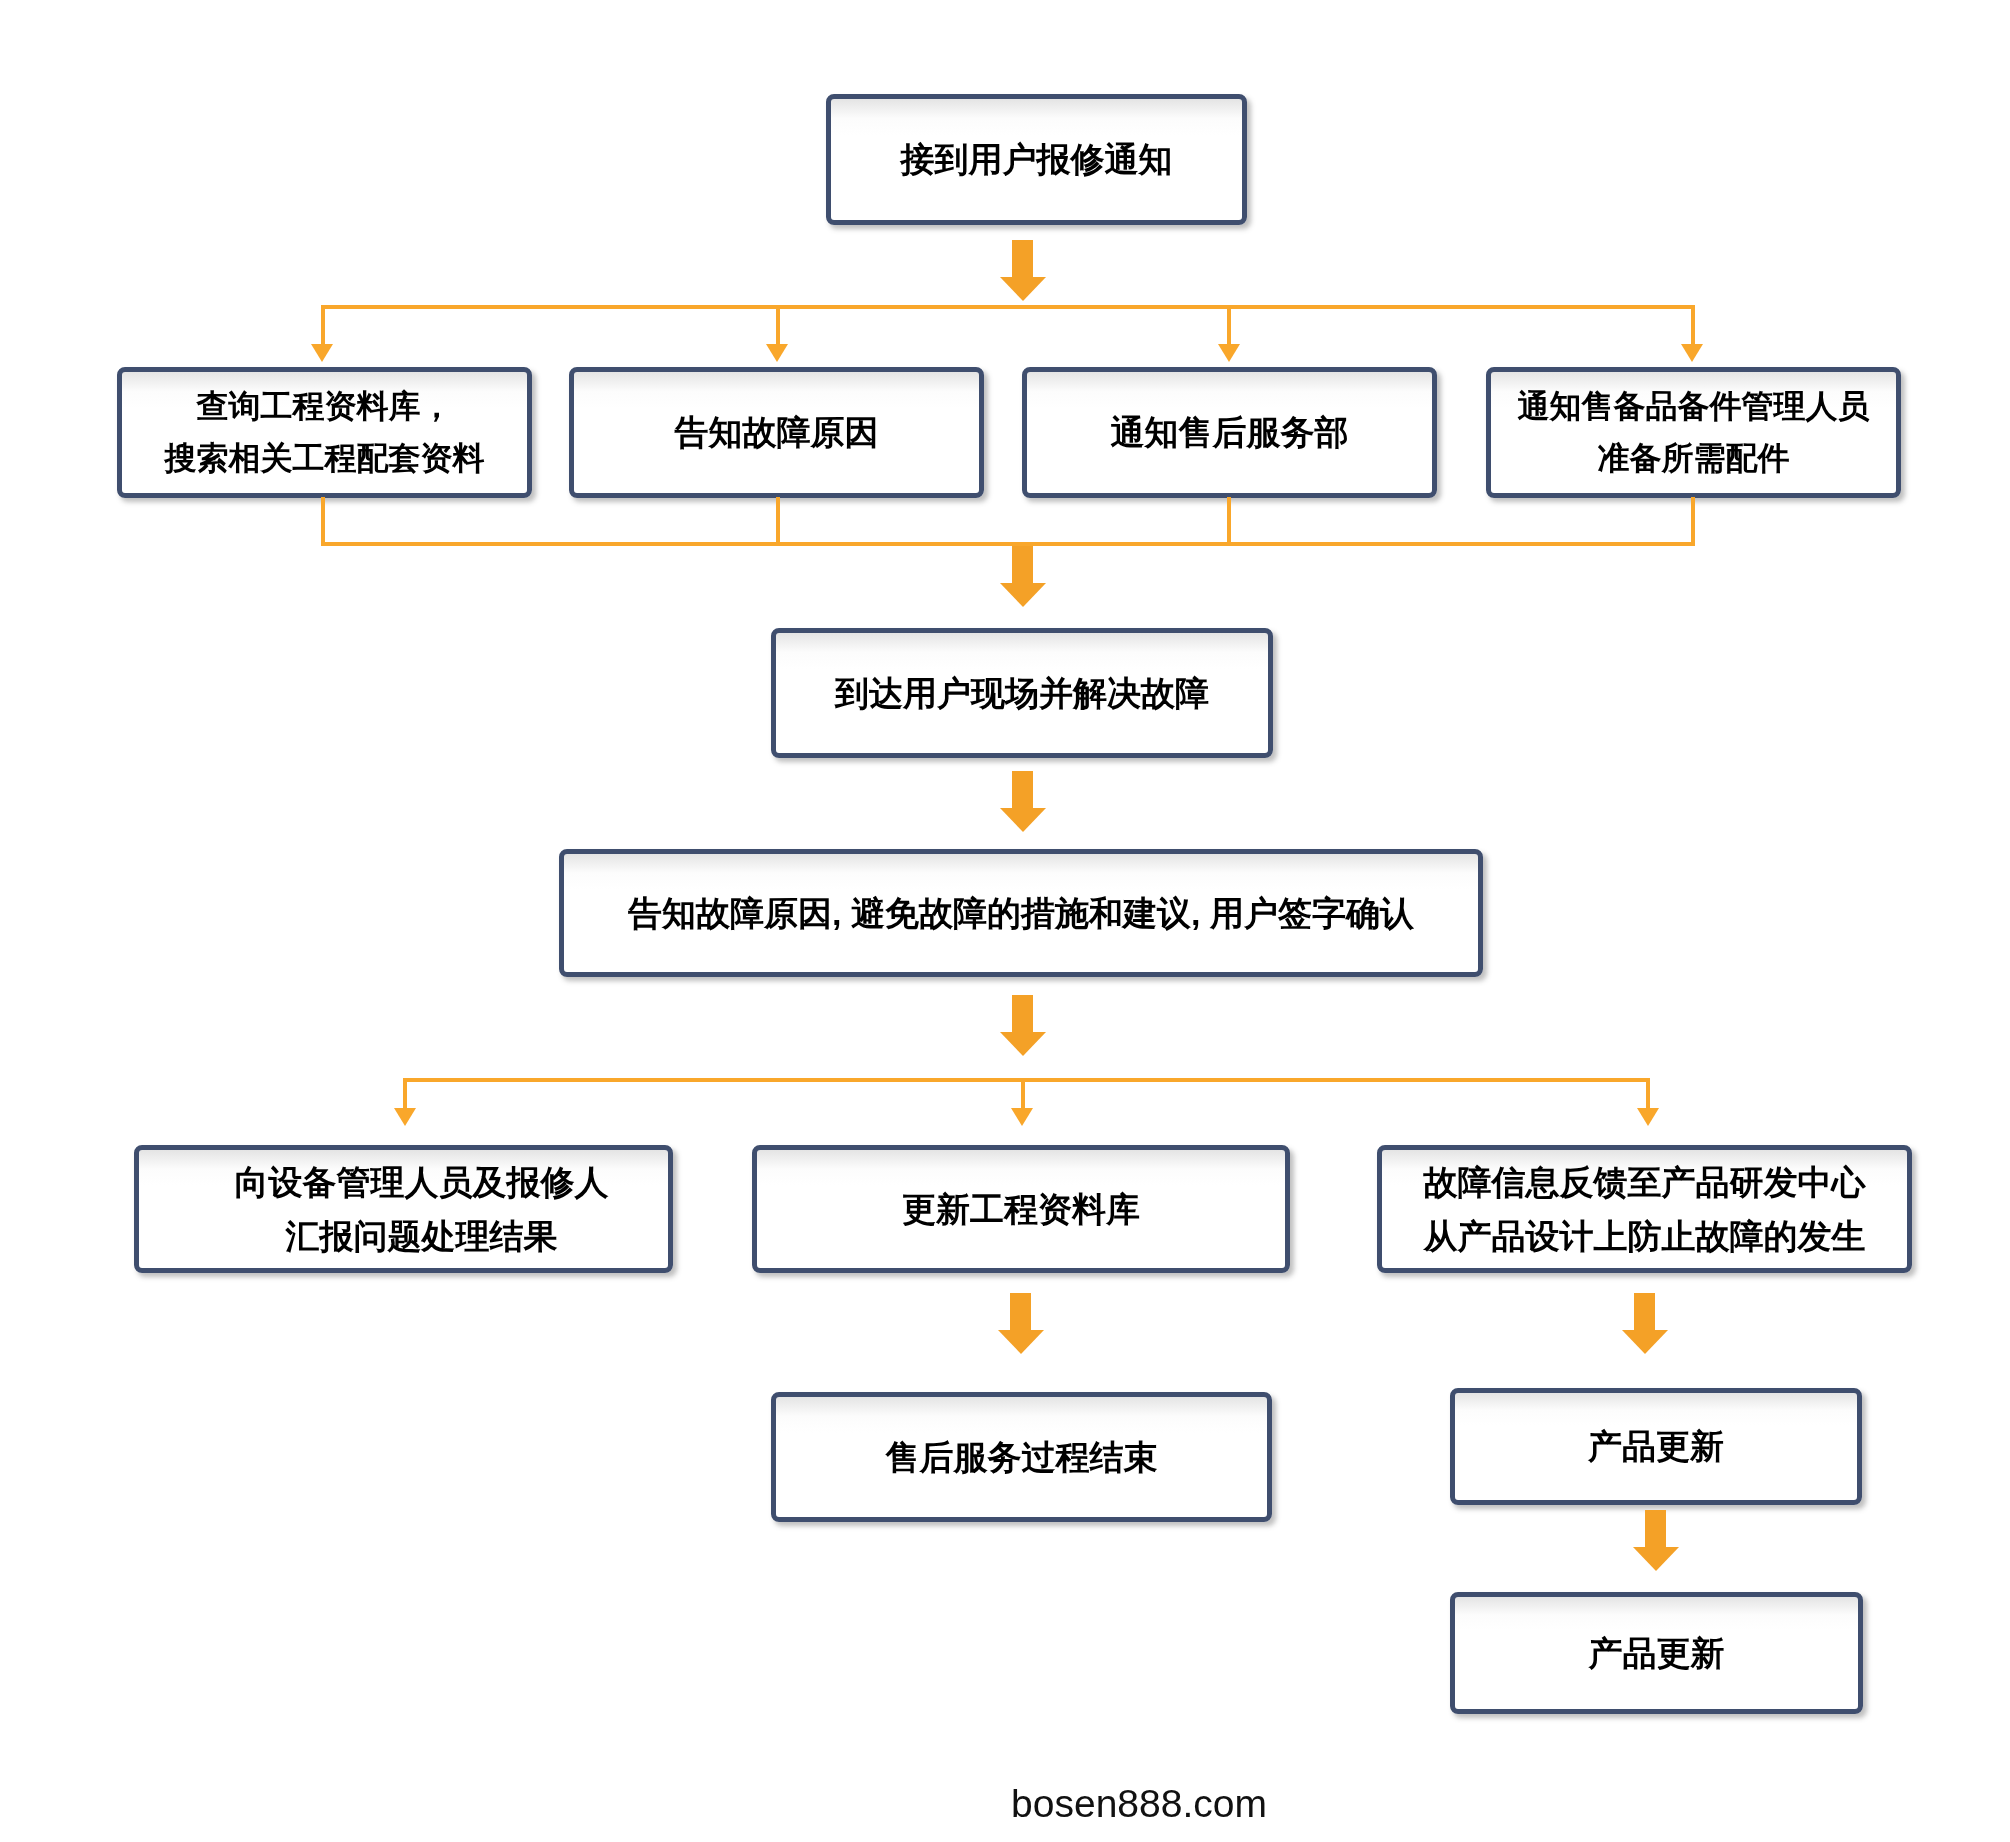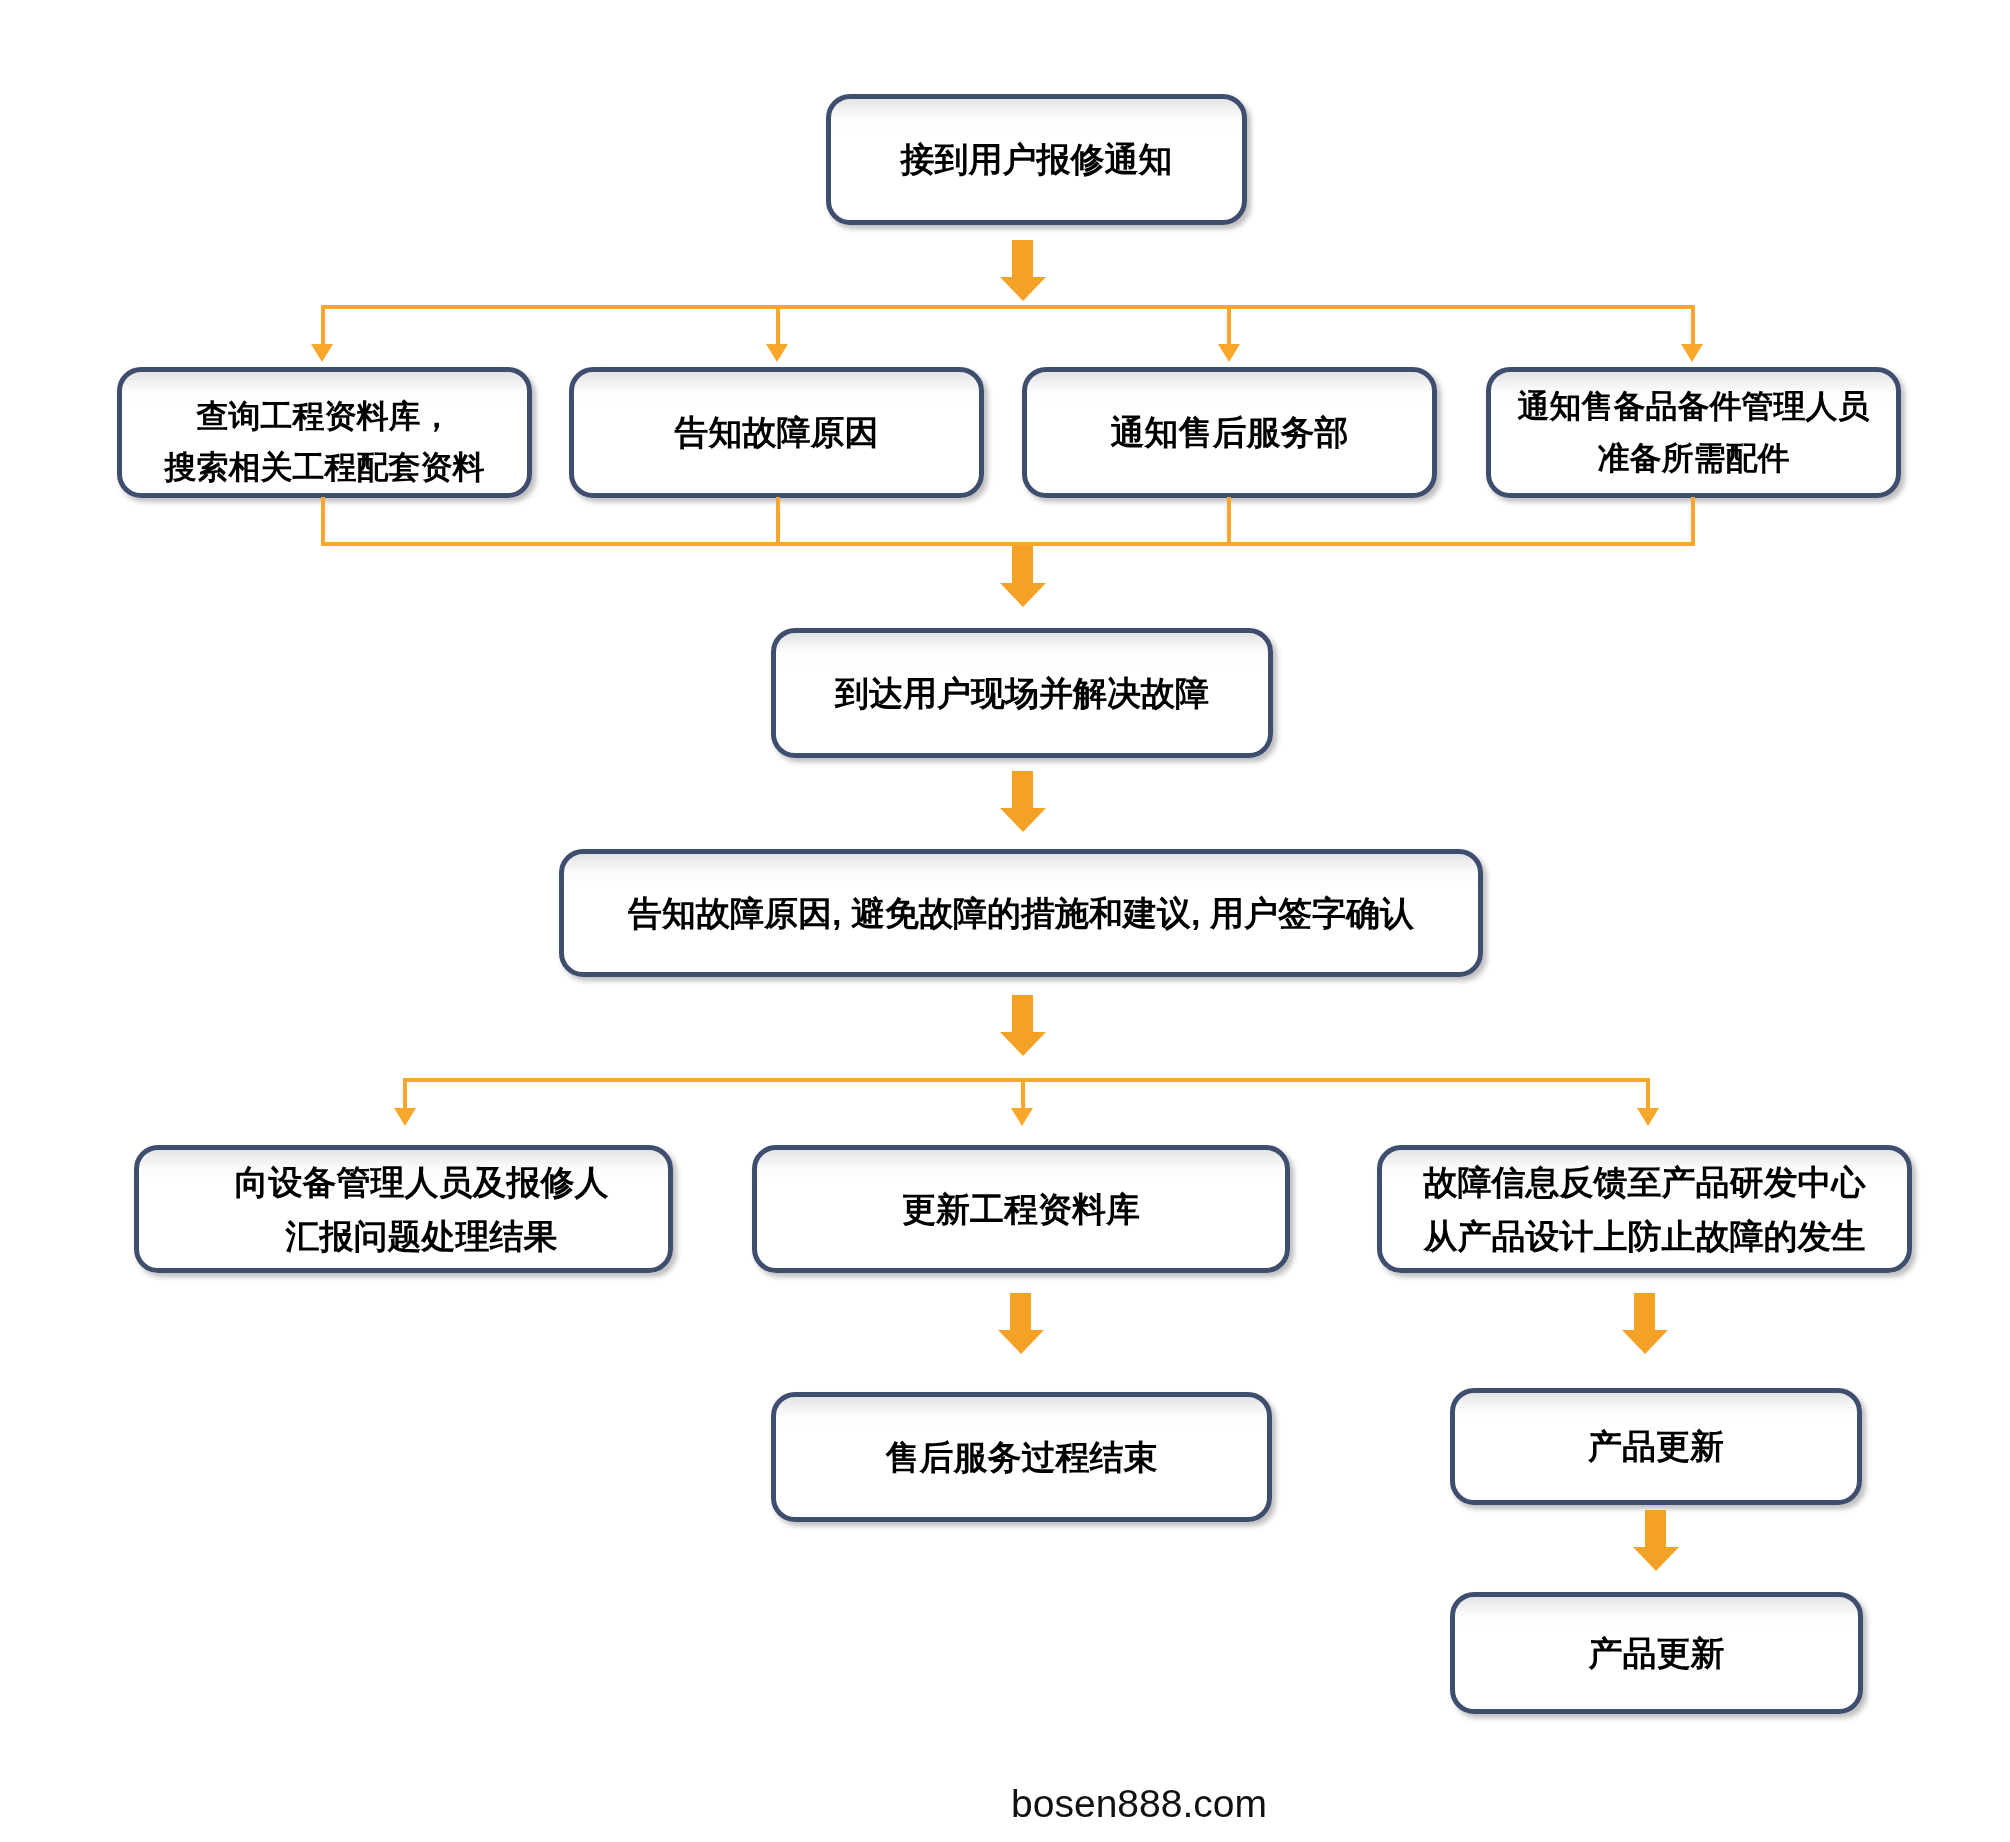--- a/index.html
+++ b/index.html
@@ -13,21 +13,21 @@
   html,body{background:var(--bg);}
   body{
     font-family:"Liberation Sans","DejaVu Sans",sans-serif;
     width:2010px;height:1842px;position:relative;overflow:hidden;
   }
   .canvas{position:absolute;left:0;top:0;width:2010px;height:1842px;}
   
   .node{
     position:absolute;
     border:5.7px solid var(--border);
-    border-radius:24px;
+    border-radius:8px;
     background:linear-gradient(180deg,#e4e4e4 0%,#fcfcfc 16%,#ffffff 30%);
     box-shadow:3.2px 4px 5.7px rgba(90,90,90,0.38);
     display:flex;align-items:center;justify-content:center;
     text-align:center;
     color:var(--text);
     font-weight:700;
     font-size:34px;
     line-height:1.6;
     white-space:pre-line;
     padding:0 8px;
@@ -77,21 +77,21 @@
   <div class="hline" style="left:321px;top:305px;width:1374px;"></div>
   <div class="vline" style="left:321px;top:305px;height:40px;"></div>
   <div class="vline" style="left:776px;top:305px;height:40px;"></div>
   <div class="vline" style="left:1227px;top:305px;height:40px;"></div>
   <div class="vline" style="left:1691px;top:305px;height:40px;"></div>
   <div class="ah" style="left:311px;top:344px;"></div>
   <div class="ah" style="left:766px;top:344px;"></div>
   <div class="ah" style="left:1218px;top:344px;"></div>
   <div class="ah" style="left:1681px;top:344px;"></div>
 
-  <div class="node small-font" style="left:117px;top:367px;width:415px;height:131px;align-items:flex-end;">
+  <div class="node small-font" style="left:117px;top:367px;width:415px;height:131px;">
     <span>查询工程资料库，
 搜索相关工程配套资料</span>
   </div>
   <div class="node" style="left:569px;top:367px;width:415px;height:131px;">
     <span>告知故障原因</span>
   </div>
   <div class="node" style="left:1022px;top:367px;width:415px;height:131px;">
     <span>通知售后服务部</span>
   </div>
   <div class="node small-font" style="left:1486px;top:367px;width:415px;height:131px;">

